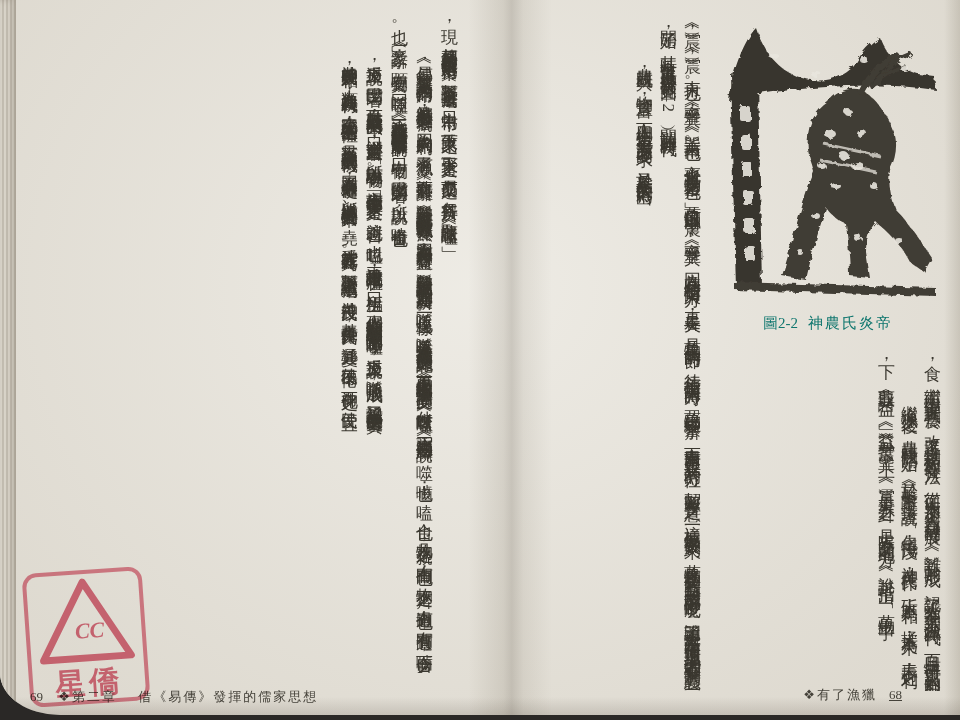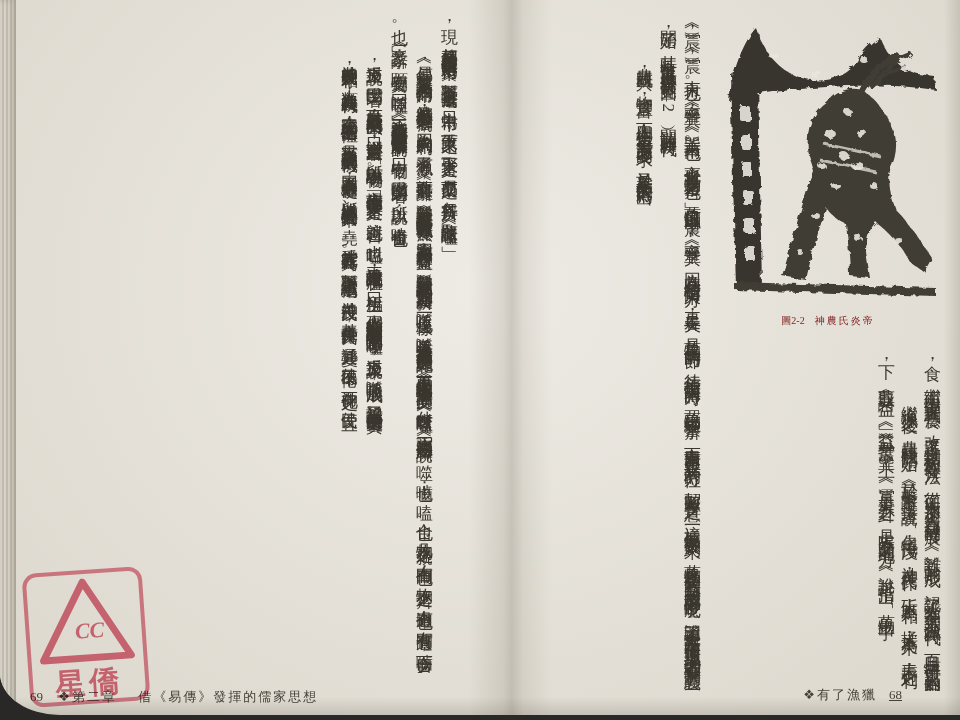--- a/index.html
+++ b/index.html
@@ -26,21 +26,21 @@
   .page-left{position:absolute;left:16px;top:0;width:468px;bottom:0;}
   .left-text{position:absolute;top:16px;right:22px;left:16px;bottom:42px;
         font-size:17px;line-height:25px;letter-spacing:1px;}
   .footer-left{position:absolute;left:14px;bottom:9px;font-size:13px;color:#45423a;letter-spacing:2px;white-space:nowrap;}
   .footer-left .fnum{margin-right:10px;letter-spacing:0;}
   .footer-left .fsec{margin-right:16px;}
 
   
   .page-right{position:absolute;left:494px;right:0;top:0;bottom:0;}
   .fig-block{position:absolute;top:14px;right:16px;width:232px;height:334px;}
-  .fig-caption{margin-top:4px;text-align:center;font-size:10px;letter-spacing:2px;color:#7f1d1d;}
+  .fig-caption{margin-top:4px;text-align:center;font-size:15px;letter-spacing:2px;color:#0f766e;}
   .fig-caption .cap-label{margin-right:10px;letter-spacing:0;}
   .text-a{position:absolute;top:352px;right:16px;width:234px;bottom:24px;
         font-size:17px;line-height:23px;letter-spacing:3px;}
   .text-b{position:absolute;top:17px;right:256px;width:172px;bottom:24px;
         font-size:17px;line-height:24px;letter-spacing:2px;}
   .footer-right{position:absolute;right:58px;bottom:11px;font-size:13px;color:#45423a;letter-spacing:2px;white-space:nowrap;}
   .footer-right .fnum{margin-left:12px;letter-spacing:0;text-decoration:underline;}
 
   
   .stamp{position:absolute;left:26px;top:570px;width:112px;height:126px;

